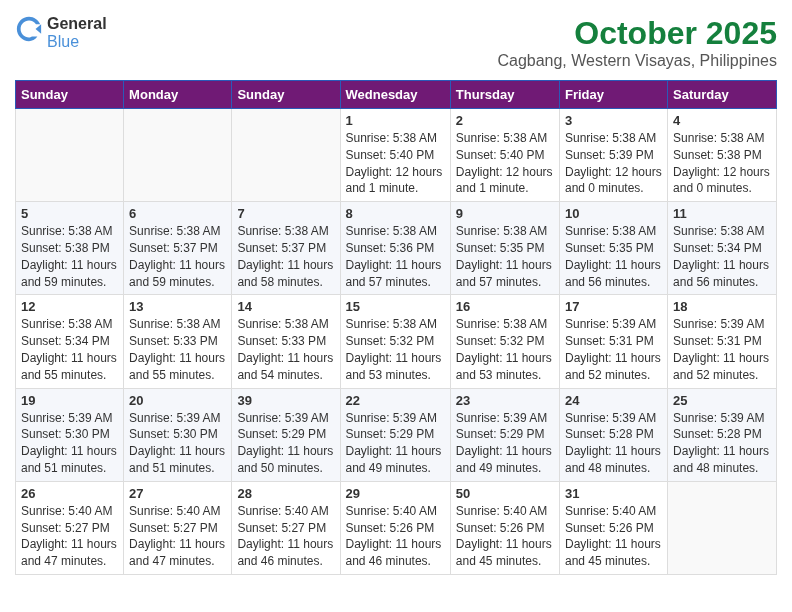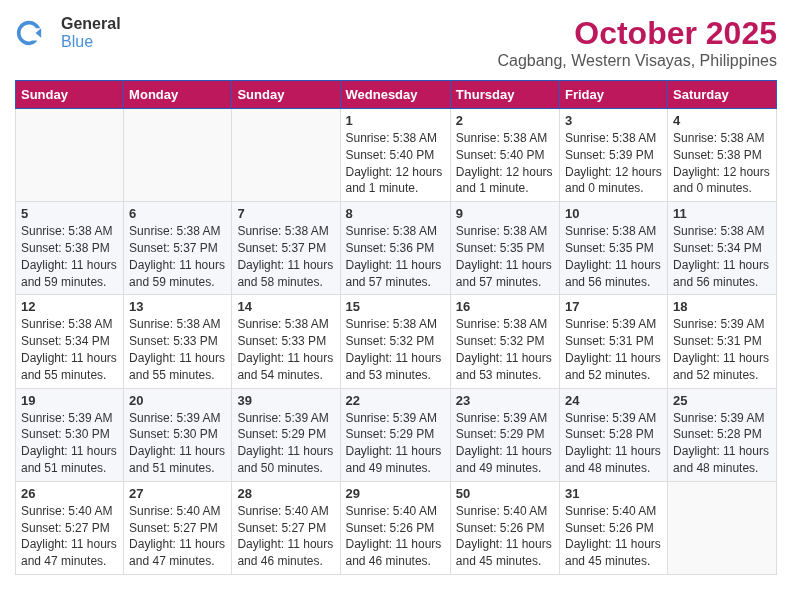--- a/index.html
+++ b/index.html
@@ -11,22 +11,21 @@
       padding: 15px;
     }
     .header {
       display: flex;
       justify-content: space-between;
       align-items: flex-start;
       margin-bottom: 10px;
     }
     .logo {
       display: flex;
-      align-items: center;
-      gap: 18px;
+      gap: 4px;
     }
     .logo-text {
       display: flex;
       flex-direction: column;
       line-height: 1.1;
     }
     .logo-text .general {
       font-size: 16px;
       font-weight: bold;
       color: #333;
@@ -39,33 +38,33 @@
     .logo-icon {
       width: 28px;
       height: 28px;
     }
     .title-block {
       text-align: right;
     }
     .title-block h1 {
       font-size: 32px;
       font-weight: bold;
-      color: #be185d;
+      color: #15803d;
     }
     .title-block p {
       font-size: 16px;
       color: #555;
     }
     .calendar {
       width: 100%;
       border-collapse: collapse;
       border: 1px solid #ccc;
     }
     .calendar th {
-      background: #be185d;
+      background: #701a75;
       color: #fff;
       font-size: 13px;
       font-weight: bold;
       padding: 6px 5px;
       text-align: left;
       border: 1px solid #2a5ab8;
     }
     .calendar td {
       vertical-align: top;
       width: 113px;

